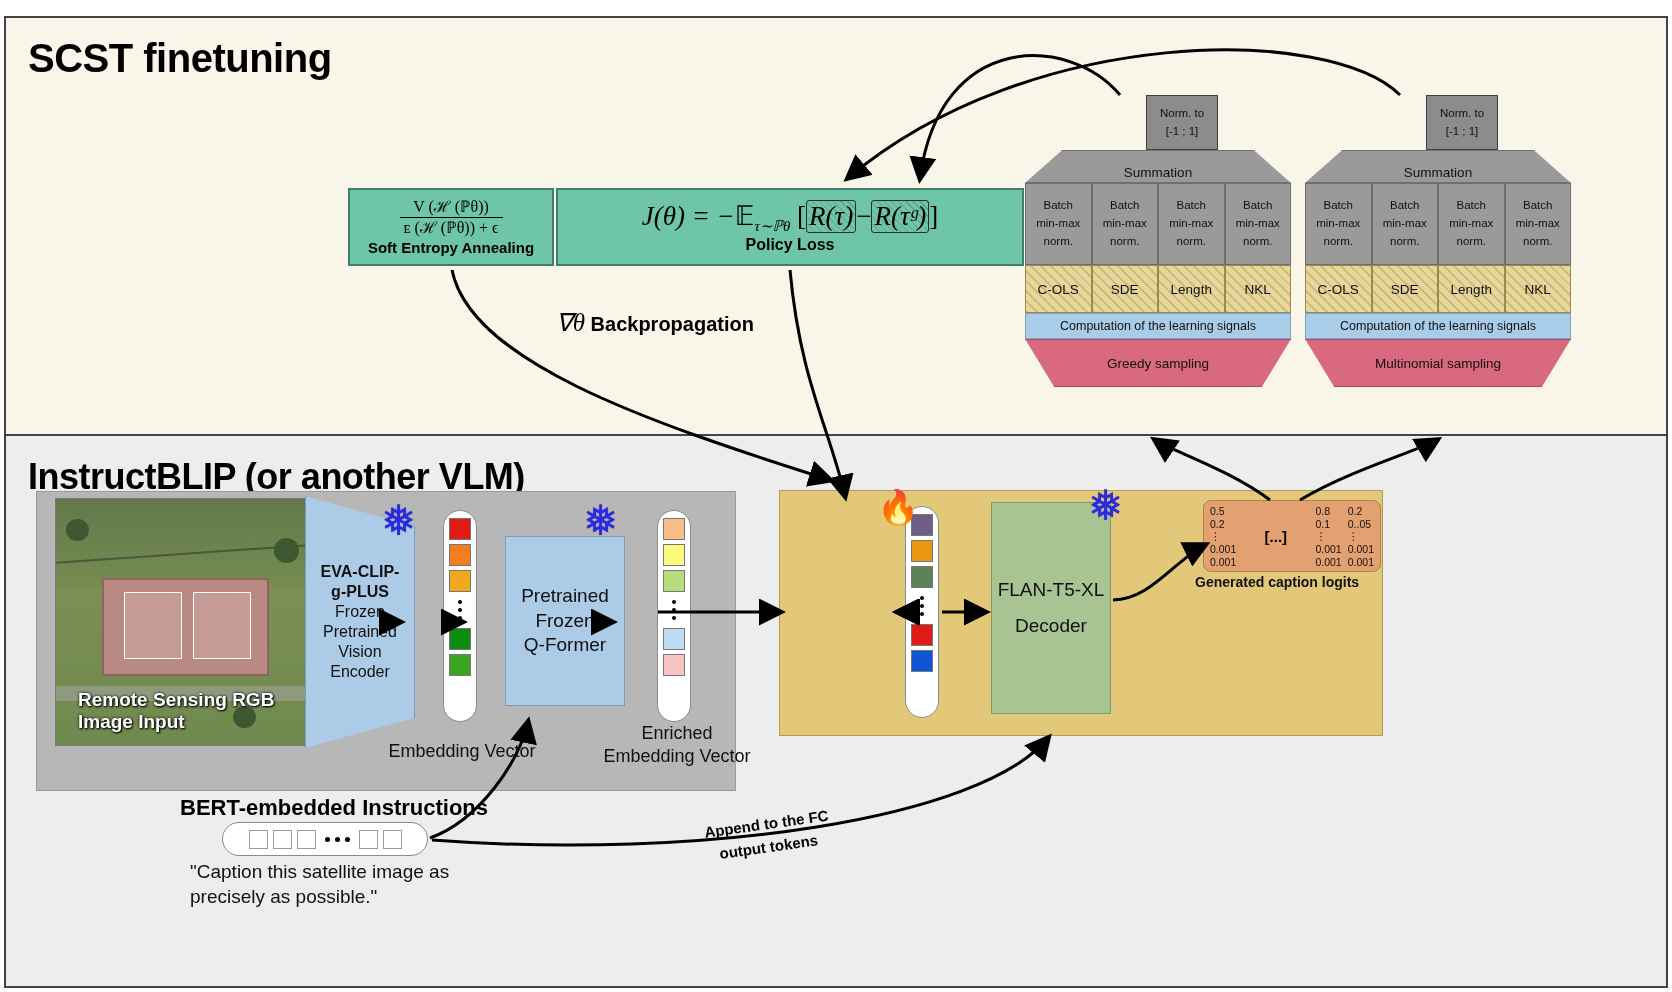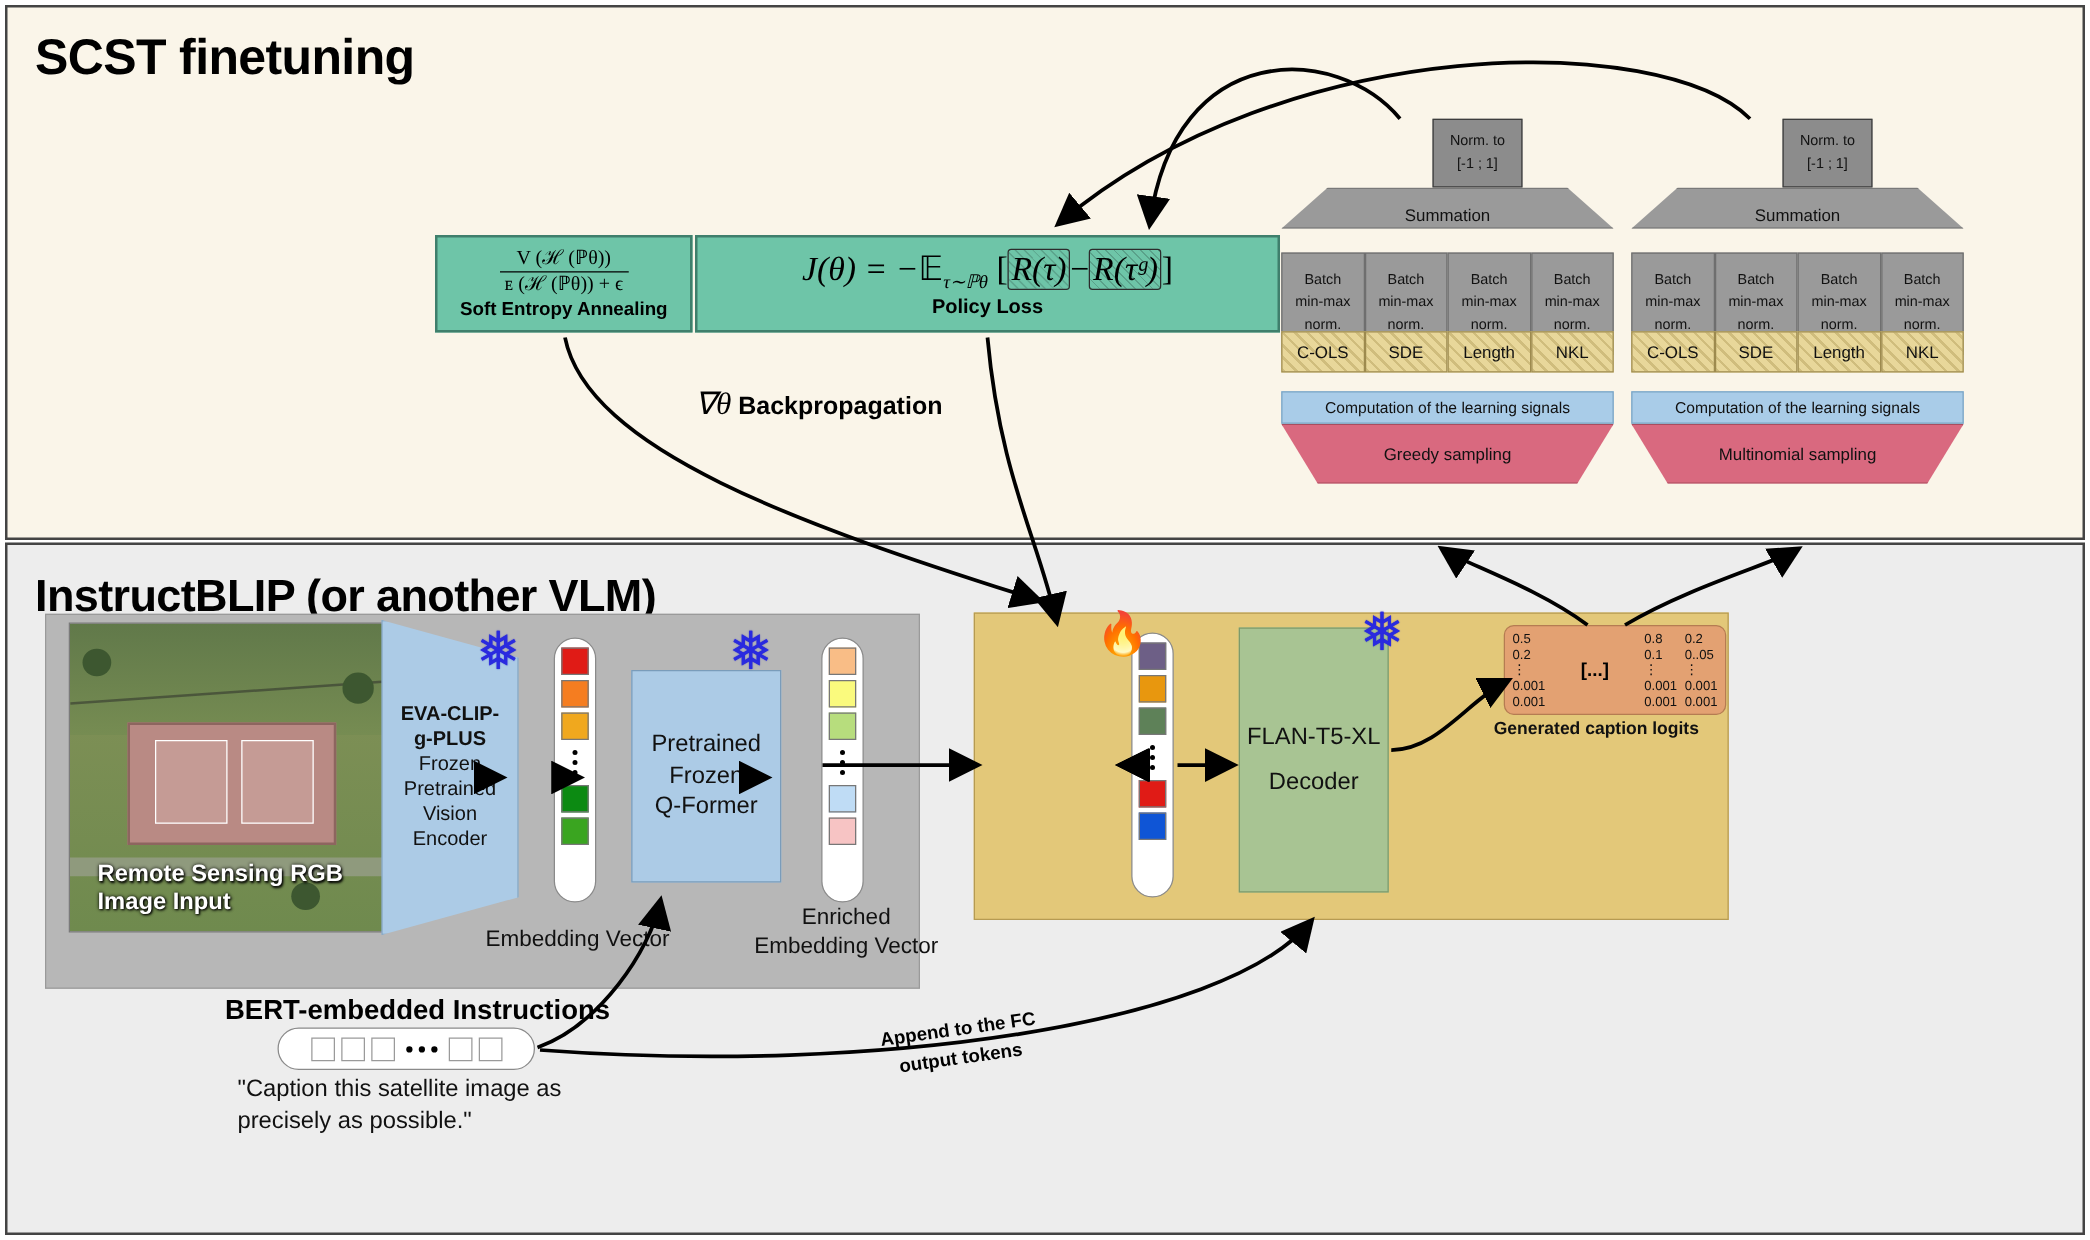--- a/index.html
+++ b/index.html
@@ -7,21 +7,21 @@
     width: 1672px; height: 992px;
     font-family: "Liberation Sans", sans-serif;
     background: #ffffff;
     position: relative;
     overflow: hidden;
   }
   #root { position: absolute; inset: 0; }
 
   
   .panel-scst {
-    position: absolute; left: 4px; top: 4px; width: 1664px; height: 428px;
+    position: absolute; left: 4px; top: 16px; width: 1664px; height: 428px;
     background: #faf5e9; border: 2px solid #444; padding-left: 20px;
   }
   .panel-vlm {
     position: absolute; left: 4px; top: 434px; width: 1664px; height: 554px;
     background: #ededed; border: 2px solid #444;
   }
   .panel-title {
     position: absolute; font-weight: bold; color: #000;
     letter-spacing: -0.5px; white-space: nowrap;
   }
@@ -70,27 +70,27 @@
   .summation {
     position: absolute; top: 55px; left: 0; width: 266px; height: 33px;
     background: #9a9a9a; border: 1.5px solid #6f6f6f;
     clip-path: polygon(14% 0, 86% 0, 100% 100%, 0 100%);
     display: flex; align-items: flex-end; justify-content: center;
     font-size: 13.5px; color: #111; padding-bottom: 2px;
   }
   .norm-row, .reward-row {
     position: absolute; left: 0; width: 266px; display: flex;
   }
-  .norm-row { top: 88px; height: 82px; margin-top: 19px; }
+  .norm-row { top: 88px; height: 82px; }
   .norm-cell {
     flex: 1; background: #9a9a9a; border: 1.5px solid #6f6f6f;
     display: flex; flex-direction: column; align-items: center; justify-content: center;
     font-size: 11.5px; color: #111; line-height: 1.55; text-align: center;
   }
-  .reward-row { top: 170px; height: 33px; }
+  .reward-row { top: 170px; height: 48px; }
   .reward-cell {
     flex: 1; background: #e8d79a; border: 1.5px solid #9d8a4e;
     background-image: repeating-linear-gradient(45deg, rgba(120,95,20,.22) 0 2px, transparent 2px 7px);
     display: flex; align-items: center; justify-content: center;
     font-size: 13.5px; color: #111;
   }
   .signals-bar {
     position: absolute; top: 218px; left: 0; width: 266px; height: 26px;
     background: #a9cce8; border: 1.5px solid #7ba5c4;
     display: flex; align-items: center; justify-content: center;

